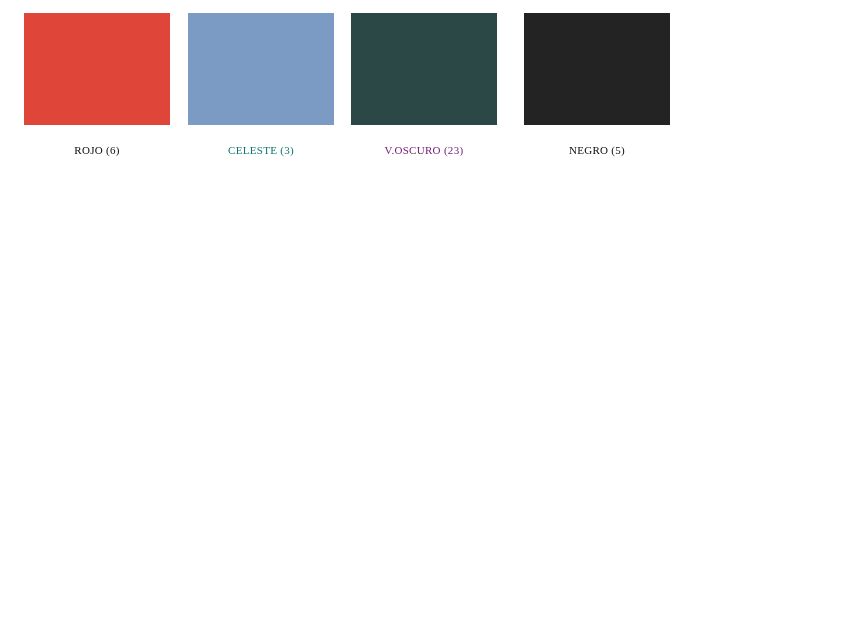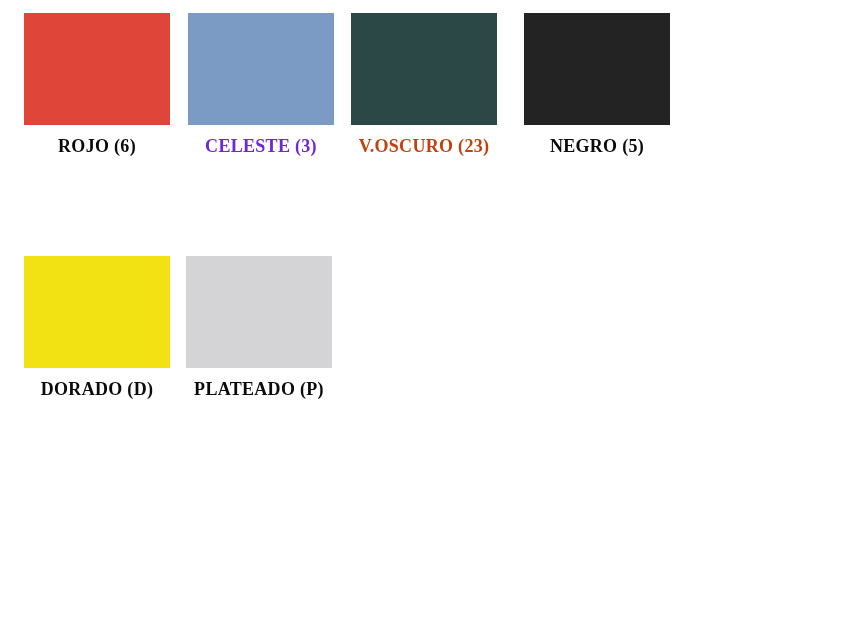--- a/index.html
+++ b/index.html
@@ -30,23 +30,23 @@
     display: flex;
     flex-direction: column;
     align-items: center;
   }
   .swatch-chip {
     width: 146px;
     height: 112px;
     display: block;
   }
   .swatch-label {
-    margin-top: 11px;
-    font-size: 18px;
-    font-weight: bold;
+    margin-top: 19px;
+    font-size: 11px;
+    font-weight: normal;
     color: #0b0b0b;
     letter-spacing: 0.3px;
     white-space: nowrap;
     text-align: center;
     line-height: 1.15;
   }
   .cell-gap-1 { margin-left: 16px; }
   .cell-gap-2 { margin-left: 18px; }
   .cell-gap-3 { margin-left: 17px; }
   .cell-gap-4 { margin-left: 16px; padding-left: 11px; }
@@ -59,42 +59,29 @@
   <div class="swatch-row" id="row-1">
 
     <div class="swatch-cell">
       <div class="swatch-chip" style="background-color: rgb(224, 69, 58);"></div>
       <div class="swatch-label" style="color: rgb(11, 11, 11);">ROJO (6)</div>
     </div>
 
 
     <div class="swatch-cell cell-gap-2">
       <div class="swatch-chip" style="background-color: rgb(123, 154, 196);"></div>
-      <div class="swatch-label" style="color: #6d28d9;">CELESTE (3)</div>
+      <div class="swatch-label" style="color: #0f766e;">CELESTE (3)</div>
     </div>
 
     <div class="swatch-cell cell-gap-3">
       <div class="swatch-chip" style="background-color: rgb(43, 72, 70);"></div>
-      <div class="swatch-label" style="color: #c2410c;">V.OSCURO (23)</div>
+      <div class="swatch-label" style="color: #701a75;">V.OSCURO (23)</div>
     </div>
 
     <div class="swatch-cell cell-gap-4">
       <div class="swatch-chip" style="background-color: rgb(35, 35, 35);"></div>
       <div class="swatch-label" style="color: rgb(11, 11, 11);">NEGRO (5)</div>
     </div>
 
   </div>
 
-  <div class="swatch-row" id="row-2">
-
-    <div class="swatch-cell">
-      <div class="swatch-chip" style="background-color: rgb(242, 226, 20);"></div>
-      <div class="swatch-label" style="color: rgb(11, 11, 11);">DORADO (D)</div>
-    </div>
-
-    <div class="swatch-cell cell-gap-1">
-      <div class="swatch-chip" style="background-color: rgb(212, 212, 214);"></div>
-      <div class="swatch-label" style="color: rgb(11, 11, 11);">PLATEADO (P)</div>
-    </div>
-
-  </div>
 
 </div>
 
 </body></html>

